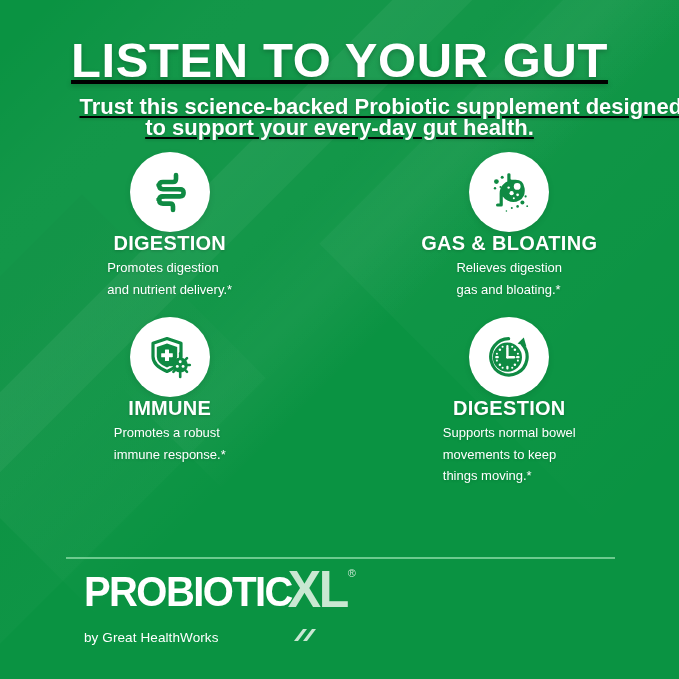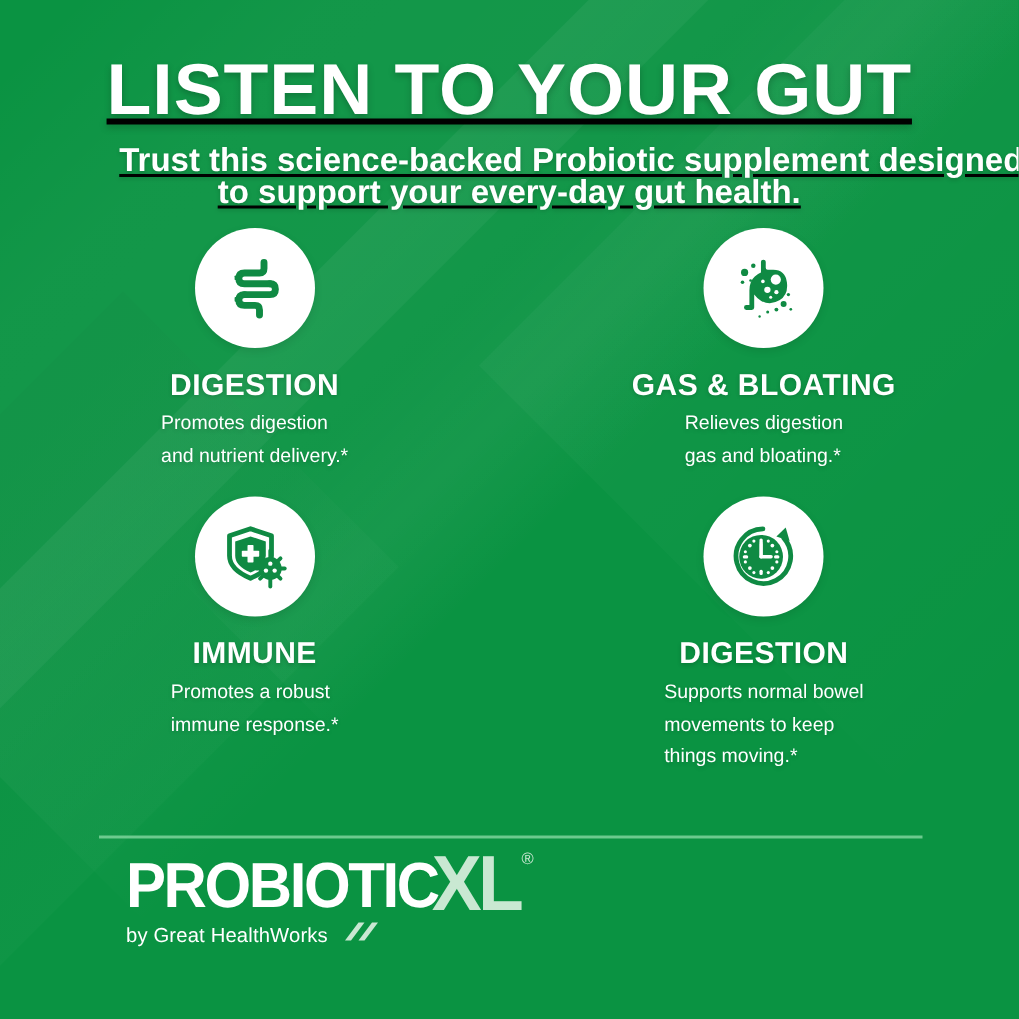--- a/index.html
+++ b/index.html
@@ -131,21 +131,20 @@
     border-radius: 50%;
     background: #ffffff;
     display: flex;
     align-items: center;
     justify-content: center;
     box-shadow: 0 2px 6px rgba(0,0,0,0.10);
   }
   .icon-circle svg { display: block; }
 
   .benefit-title {
-    margin-top: 14px;
     font-size: 20px;
     line-height: 22px;
     font-weight: bold;
     color: #ffffff;
     letter-spacing: 0.3px;
     text-shadow: 0 1px 3px rgba(0,0,0,0.18);
   }
   .benefit-desc {
     margin-top: 3px;
     font-size: 13px;
@@ -203,25 +202,25 @@
   .logo-reg {
     font-size: 11px;
     line-height: 11px;
     color: #c9e8d2;
     align-self: flex-start;
     margin-top: 2px;
     margin-left: 1px;
   }
   .logo-tagline-row {
     position: relative;
-    margin-top: 2px;
+    margin-top: 16px;
     height: 18px;
     display: flex;
     align-items: center;
-    justify-content: flex-start;
+    justify-content: space-between;
     width: 232px;
   }
   .logo-tagline {
     font-size: 13.5px;
     line-height: 15px;
     color: #ffffff;
     letter-spacing: 0.1px;
   }
   .logo-swoosh {
     margin-left: 3px;

